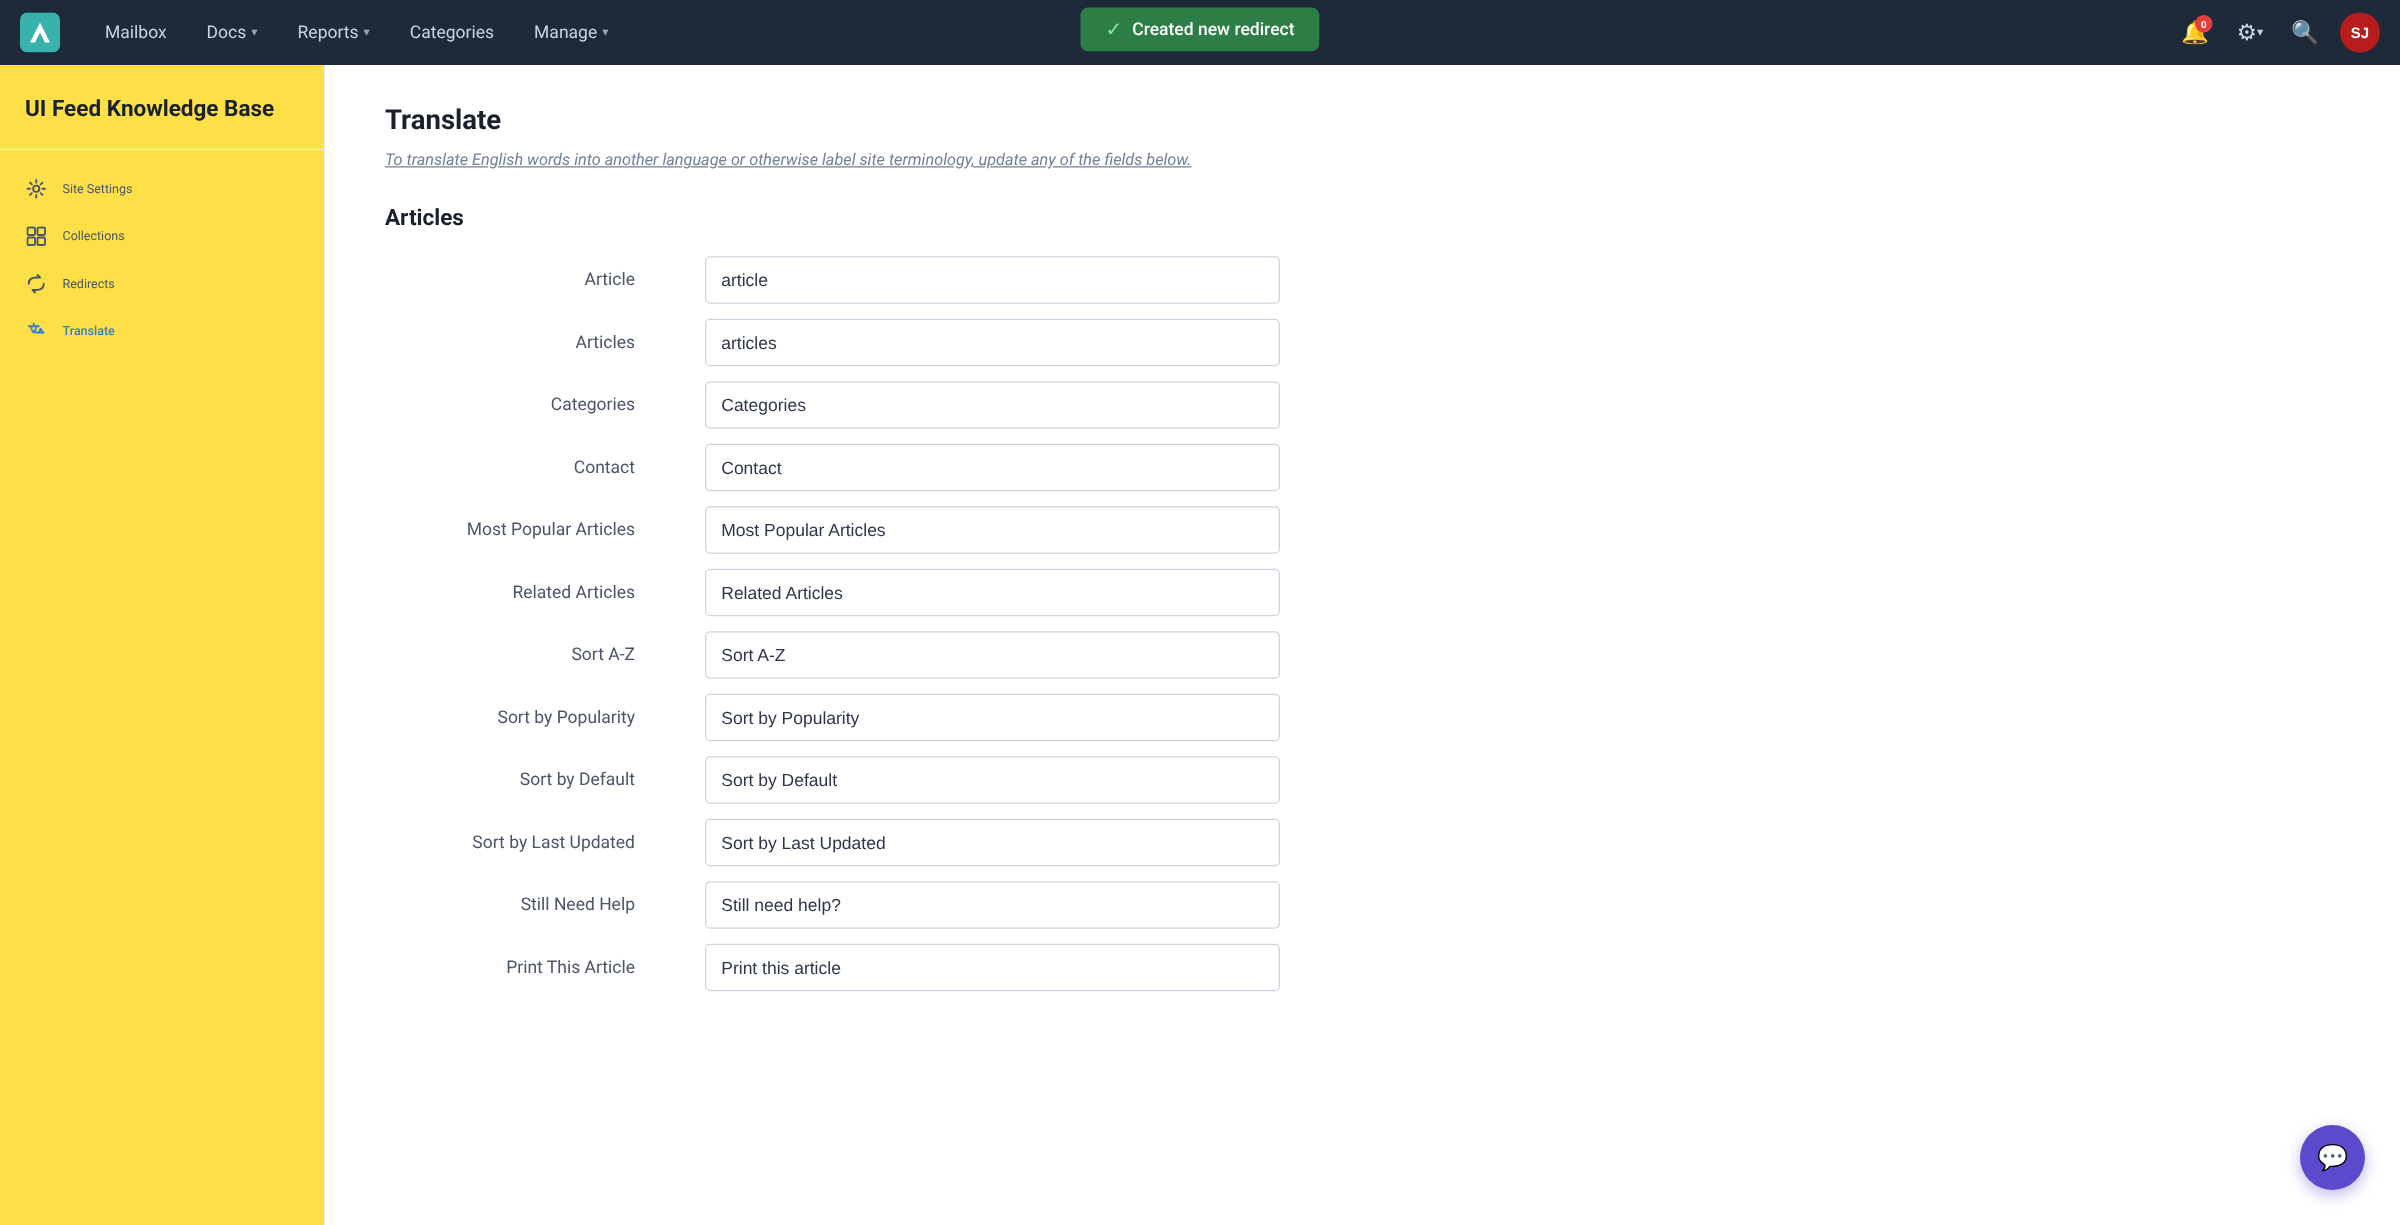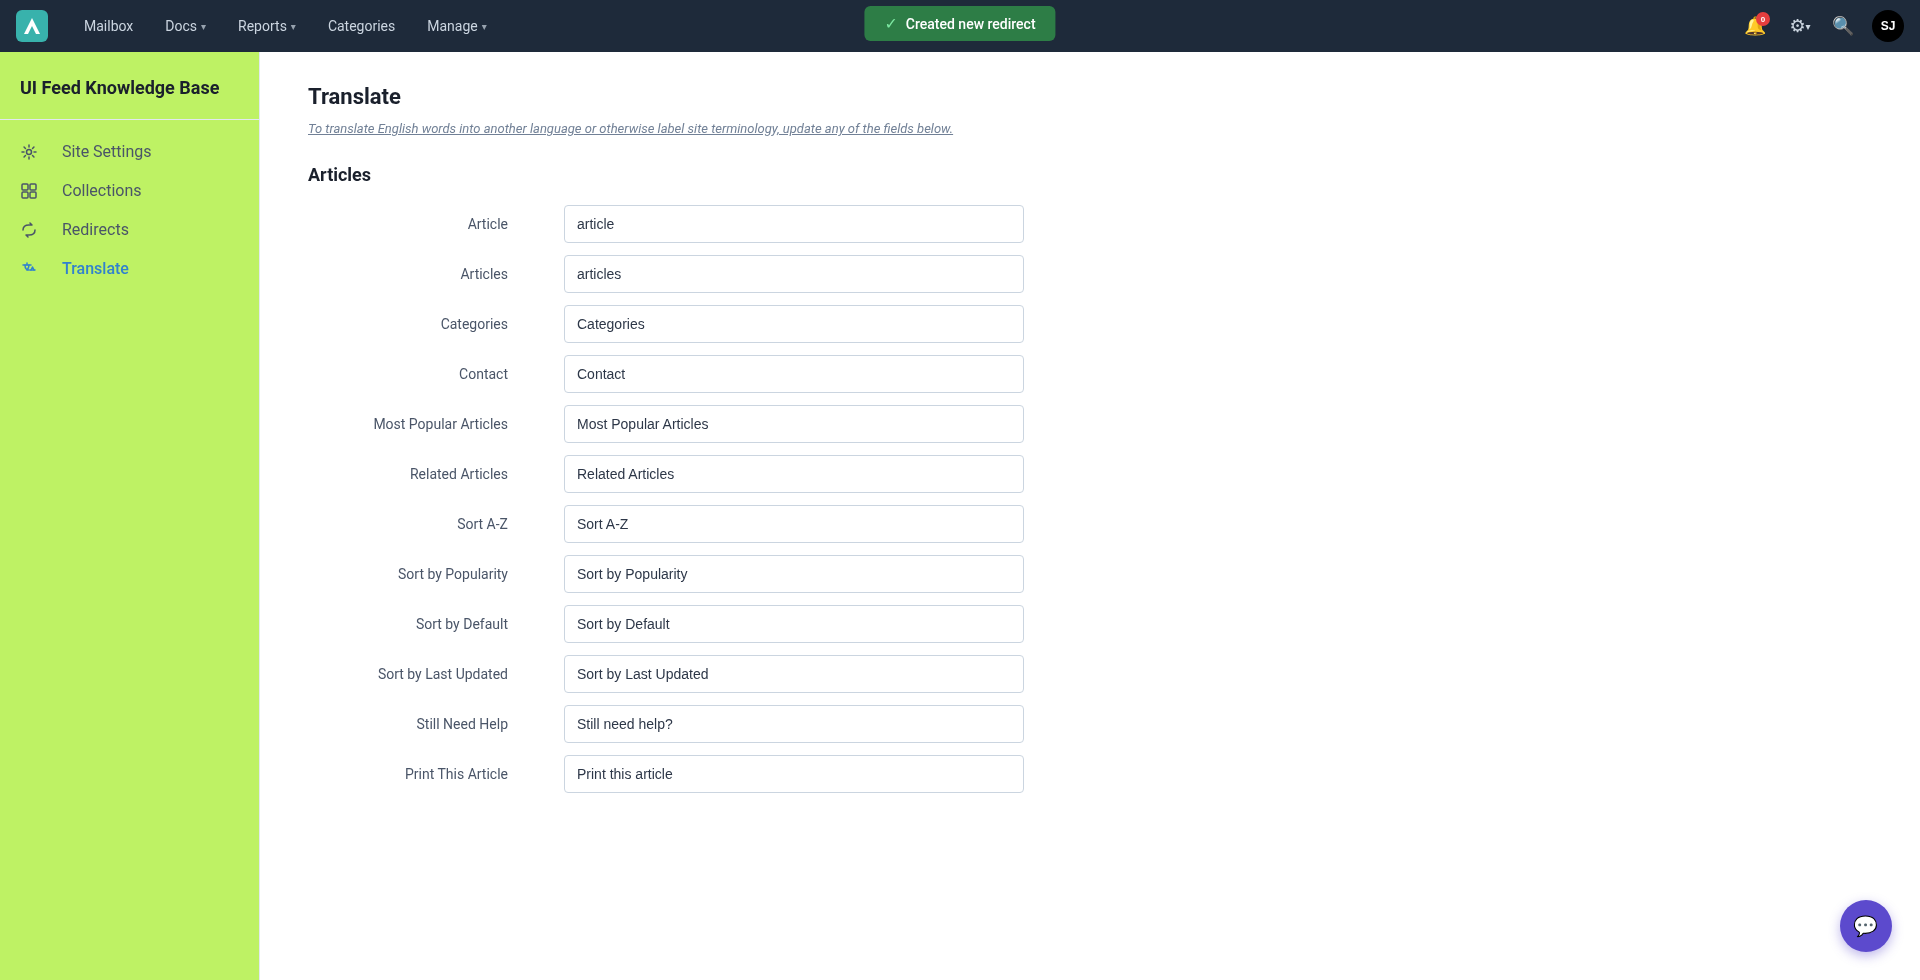--- a/index.html
+++ b/index.html
@@ -91,63 +91,63 @@
       border-radius: 50%;
       display: flex;
       align-items: center;
       justify-content: center;
       font-weight: bold;
     }
     .avatar-btn {
       width: 32px;
       height: 32px;
       border-radius: 50%;
-      background: #000000;
+      background: #b91c1c;
       color: #fff;
       font-size: 12px;
       font-weight: bold;
       border: none;
       cursor: pointer;
       display: flex;
       align-items: center;
       justify-content: center;
     }
 
     
     .main-layout {
       display: flex;
       height: calc(980px - 52px);
     }
 
     
     .sidebar {
       width: 260px;
-      background: #bef264;
+      background: #fde047;
       border-right: 1px solid #e2e8f0;
       flex-shrink: 0;
       padding: 0;
     }
     .sidebar-brand {
       padding: 24px 20px 20px 20px;
       font-size: 18px;
       font-weight: 700;
       color: #1a202c;
       line-height: 1.3;
       border-bottom: 1px solid #e2e8f0;
     }
     .sidebar-nav {
       padding: 12px 0;
     }
     .sidebar-nav-item {
       display: flex;
       align-items: center;
-      gap: 24px;
+      gap: 12px;
       padding: 10px 20px;
       color: #4a5568;
-      font-size: 16px;
+      font-size: 10px;
       cursor: pointer;
       text-decoration: none;
     }
     .sidebar-nav-item.active {
       color: #3182ce;
       font-weight: 500;
     }
     .sidebar-nav-item .nav-icon {
       width: 18px;
       height: 18px;

